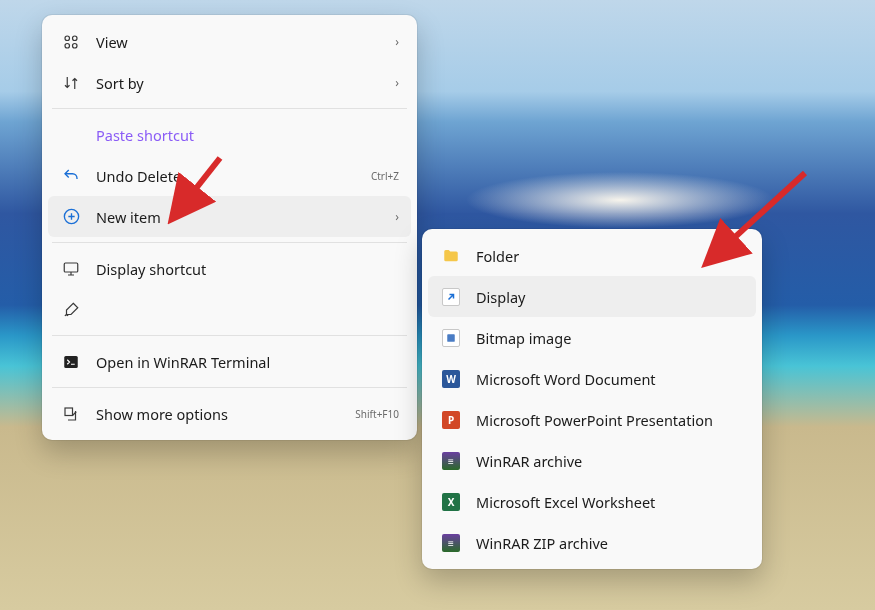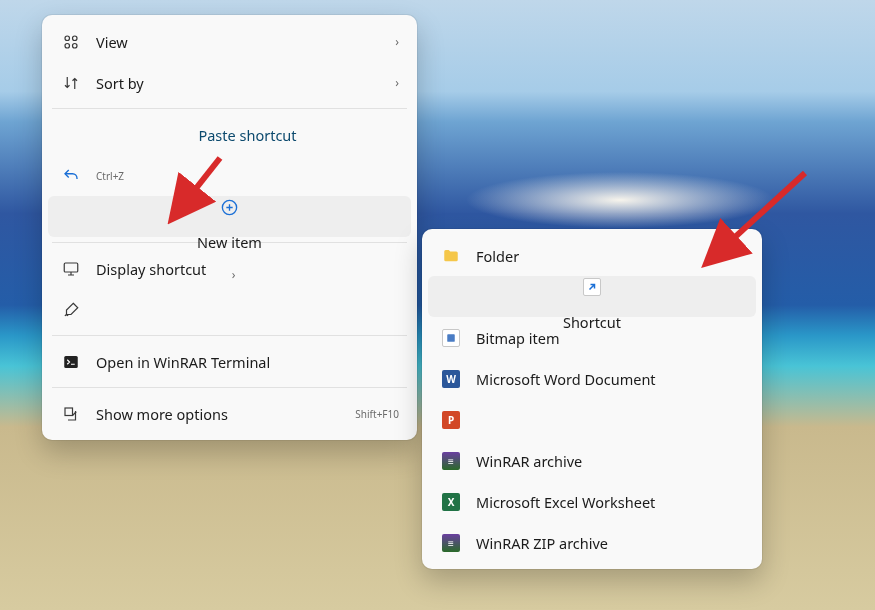--- a/index.html
+++ b/index.html
@@ -36,22 +36,22 @@
   .menu.sub     { left: 422px; top: 229px; width: 340px; }
   .menu-item {
     display: flex;
     align-items: center;
     height: 41px;
     padding: 0 12px;
     border-radius: 6px;
     gap: 14px;
     cursor: default;
   }
-  .menu-item.hover { background: #eeeeee; flex-direction: column; }
-  .menu-item.disabled { color: #0c4a6e; text-align: center; }
+  .menu-item.hover { background: #eeeeee; }
+  .menu-item.disabled { color: #8b5cf6; }
   .menu-item .ico {
     width: 22px; height: 22px;
     display: flex; align-items: center; justify-content: center;
     flex: 0 0 22px;
   }
   .menu-item .label { flex: 1; }
   .menu-item .accel { color: #6b6b6b; font-size: 10px; }
   .menu-item .chev  { color: #6b6b6b; font-size: 12px; width: 12px; text-align: right; }
   .sep {
     height: 1px;
@@ -116,20 +116,21 @@
     <span class="label">Paste shortcut</span>
   </div>
 
   <div class="menu-item">
     <span class="ico">
       <svg width="18" height="18" viewBox="0 0 24 24" fill="none" stroke="#1a6fd6" stroke-width="1.8">
         <path d="M9 14l-5-5 5-5"></path>
           <path d="M4 9h10a6 6 0 016 6v1"></path>
       </svg>
     </span>
+    <span class="label">Undo Delete</span>
     <span class="accel">Ctrl+Z</span>
   </div>
 
   <div class="menu-item hover">
     <span class="ico">
       <svg width="19" height="19" viewBox="0 0 24 24" fill="none" stroke="#1a6fd6" stroke-width="1.7">
         <circle cx="12" cy="12" r="9"></circle>
           <path d="M12 8v8M8 12h8"></path>
       </svg>
     </span>
@@ -198,45 +199,46 @@
   </div>
 
   <div class="menu-item hover">
     <span class="ico">
       <span class="tile shortcut">
           <svg width="12" height="12" viewBox="0 0 24 24" fill="none" stroke="#1a6fd6" stroke-width="3">
             <path d="M7 17L17 7M9 7h8v8"></path>
           </svg>
         </span>
     </span>
-    <span class="label">Shortcut</span>
+    <span class="label">Display</span>
   </div>
 
   <div class="menu-item">
     <span class="ico">
       <span class="tile bmp">
           <svg width="10" height="10" viewBox="0 0 24 24" fill="#4a7cc4">
             <rect x="3" y="3" width="18" height="18" rx="2"></rect>
           </svg>
         </span>
     </span>
-    <span class="label">Bitmap item</span>
+    <span class="label">Bitmap image</span>
   </div>
 
   <div class="menu-item">
     <span class="ico">
         <span class="tile word">W</span>
       </span>
     <span class="label">Microsoft Word Document</span>
   </div>
 
   <div class="menu-item">
     <span class="ico">
         <span class="tile ppt">P</span>
       </span>
+    <span class="label">Microsoft PowerPoint Presentation</span>
   </div>
 
   <div class="menu-item">
     <span class="ico">
         <span class="tile rar">≡</span>
       </span>
     <span class="label">WinRAR archive</span>
   </div>
 
 

